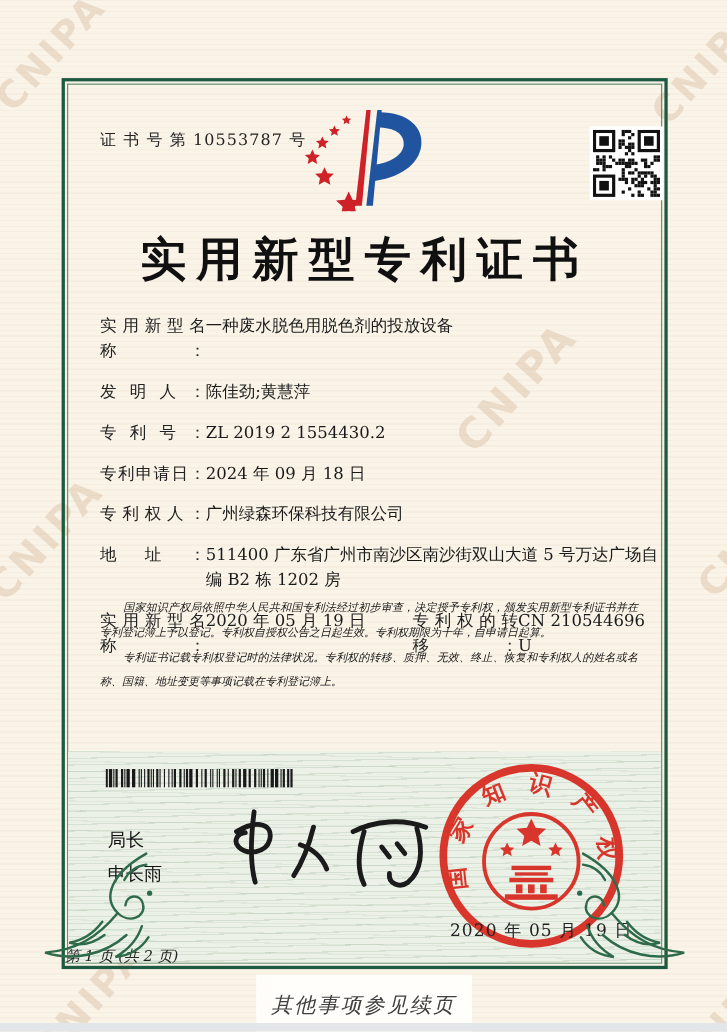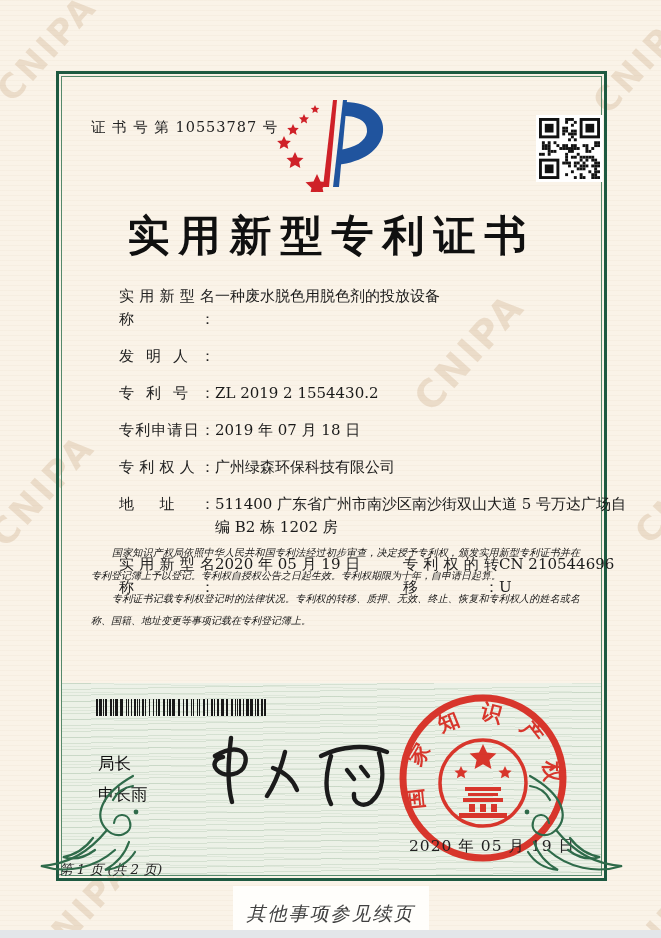--- a/index.html
+++ b/index.html
@@ -40,21 +40,21 @@
   .cert-no { left:32px; top:44px; font-size:14.5px; letter-spacing:1px; color:#222;text-align:center; }
 
   .logo { left:212px; top:18px; }
   .qr { left:477px; top:41px; width:67px; height:67px; background:#fff; padding:3px; }
 
   .title {
     left:0; right:0; top:134px; text-align:center;
     font-size:42px; font-weight:bold; letter-spacing:9px; color:#101010;
   }
 
-  .fields { left:32px; top:211px; width:512px;margin-left:28px; }
+  .fields { left:32px; top:211px; width:512px; }
   .field-row { display:flex; margin-bottom:14px; font-size:15px; line-height:23px; }
   .f-label { flex:0 0 96px; text-align:justify; text-align-last:justify; color:#222; }
   .f-value { flex:1; color:#1a1a1a; }
   .f-value-grant { flex:0 0 188px; }
 
   .paras {
     left:32px; top:468px; width:489px;
     font-size:10px; line-height:22.8px; text-align:justify; color:#161616;
     font-style:italic;
   }
@@ -242,28 +242,29 @@
 
     <div class="abs title">实用新型专利证书</div>
 
     <div class="abs fields">
       <div class="field-row">
         <span class="f-label">实用新型名称：</span>
         <span class="f-value">一种废水脱色用脱色剂的投放设备</span>
       </div>
       <div class="field-row">
         <span class="f-label">发明人：</span>
+        <span class="f-value">陈佳劲;黄慧萍</span>
       </div>
       <div class="field-row">
         <span class="f-label">专利号：</span>
         <span class="f-value">ZL 2019 2 1554430.2</span>
       </div>
       <div class="field-row">
         <span class="f-label">专利申请日：</span>
-        <span class="f-value">2019 年 07 月 18 日</span>
+        <span class="f-value">2024 年 09 月 18 日</span>
       </div>
       <div class="field-row">
         <span class="f-label">专利权人：</span>
         <span class="f-value">广州绿森环保科技有限公司</span>
       </div>
       <div class="field-row">
         <span class="f-label">地址：</span>
         <span class="f-value" style="max-width:414px;">511400 广东省广州市南沙区南沙街双山大道 5 号万达广场自编 B2 栋 1202 房</span>
       </div>
       <div class="field-row">

